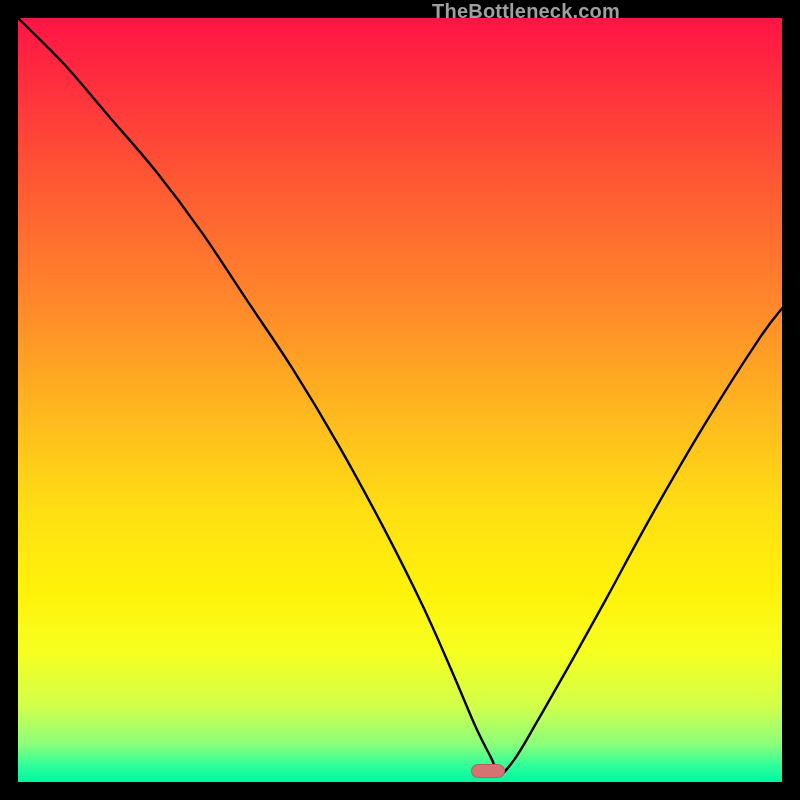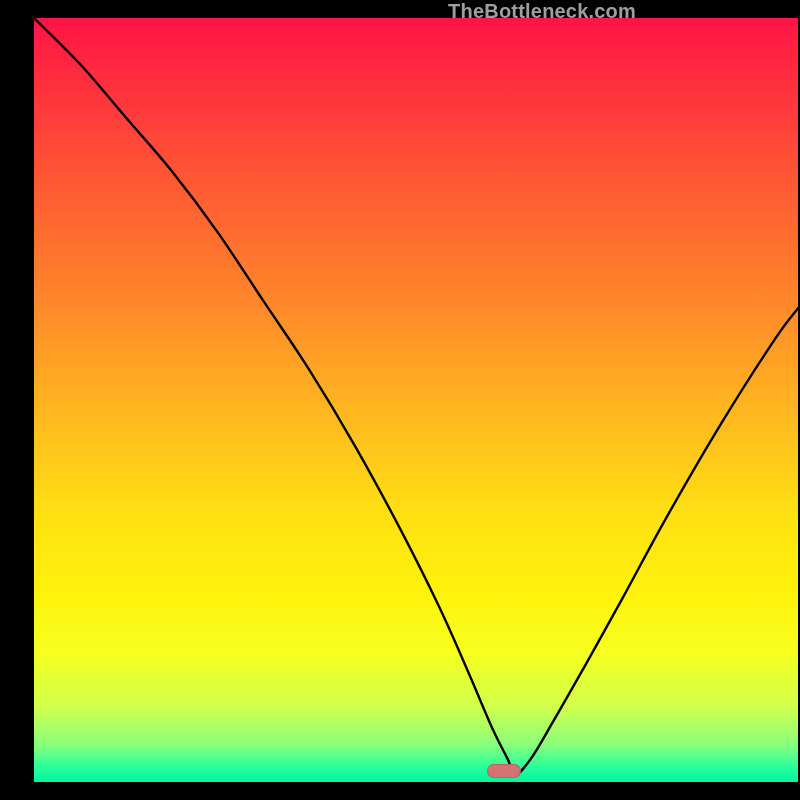--- a/index.html
+++ b/index.html
@@ -8,21 +8,20 @@
     width: 800px;
     height: 800px;
     background: #000;
     overflow: hidden;
   }
   .frame {
     position: relative;
     width: 632px;
     height: 800px;
     background: #000;
-    margin-left: 16px;
   }
   .plot-area {
     position: absolute;
     left: 18px;
     top: 18px;
     width: 764px;
     height: 764px;
     overflow: hidden;
   }
   .gradient {

